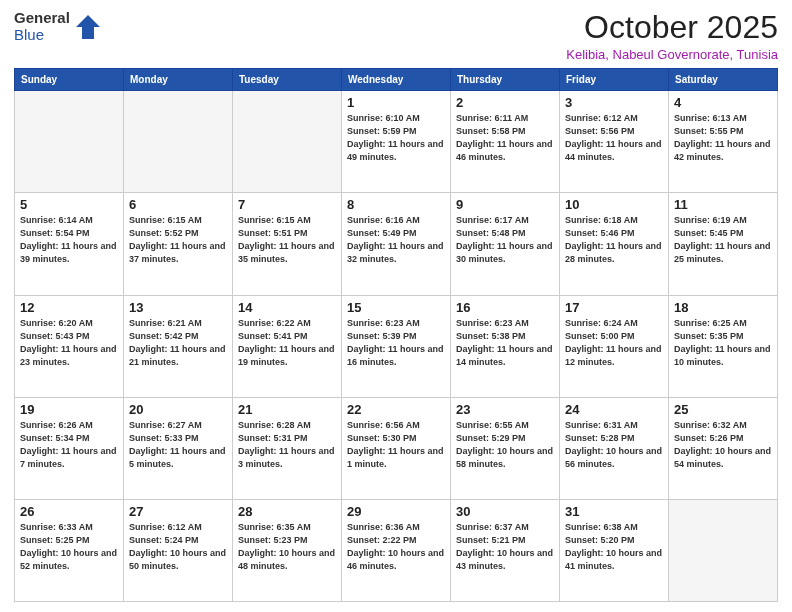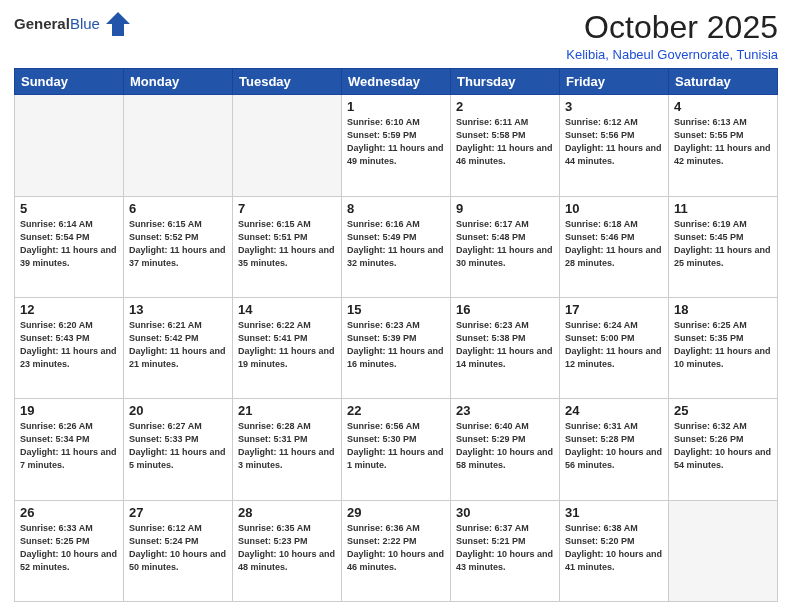--- a/index.html
+++ b/index.html
@@ -32,36 +32,36 @@
       text-align: right;
     }
     .month-title {
       font-size: 32px;
       font-weight: normal;
       color: #222;
       line-height: 1.1;
     }
     .subtitle {
       font-size: 13px;
-      color: #1d4ed8;
+      color: #a21caf;
       margin-top: 2px;
     }
     .calendar {
       flex: 1;
       border: 1px solid #ccc;
       border-collapse: collapse;
       width: 100%;
       table-layout: fixed;
     }
     .calendar th {
       background: #2255aa;
       color: #fff;
       text-align: left;
       padding: 5px 6px;
-      font-size: 13px;
+      font-size: 10px;
       font-weight: bold;
       border: 1px solid #1a4499;
     }
     .calendar td {
       border: 1px solid #ccc;
       vertical-align: top;
       padding: 4px 5px;
       font-size: 9.5px;
       color: #333;
       height: 88px;
@@ -88,21 +88,21 @@
       border-collapse: collapse;
     }
   </style>
 </head>
 <body>
 
 <div class="page">
   <div class="header">
     <div class="logo">
   <div style="display:flex; align-items:center; line-height:1;">
-    <div style="display:flex; flex-direction:row; align-items:center; margin-right:4px;">
+    <div style="display:flex; flex-direction:column; align-items:flex-start; margin-right:4px;">
       <span style="font-size:15px; font-weight:bold; color:#333; line-height:1.1;">General</span>
       <span style="font-size:15px; font-weight:normal; color:#2255aa; line-height:1.1;">Blue</span>
     </div>
     <svg width="28" height="28" viewBox="0 0 28 28">
       <polygon points="14,2 26,14 20,14 20,26 8,26 8,14 2,14" fill="#2255aa"></polygon>
     </svg>
   </div>
 </div>
     <div class="title-area">
       <div class="month-title">October 2025</div>
@@ -282,21 +282,21 @@
           </td>
           <td>
             <span class="day-number">22</span>
             <div class="day-info">Sunrise: 6:56 AM
 Sunset: 5:30 PM
 Daylight: 11 hours
 and 1 minute.</div>
           </td>
           <td>
             <span class="day-number">23</span>
-            <div class="day-info">Sunrise: 6:40 AM
+            <div class="day-info">Sunrise: 6:55 AM
 Sunset: 5:29 PM
 Daylight: 10 hours
 and 58 minutes.</div>
           </td>
           <td>
             <span class="day-number">24</span>
             <div class="day-info">Sunrise: 6:31 AM
 Sunset: 5:28 PM
 Daylight: 10 hours
 and 56 minutes.</div>

